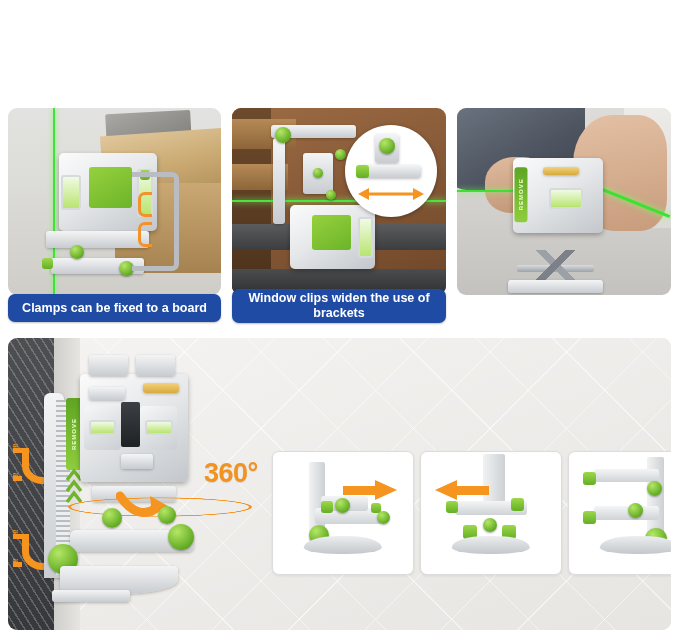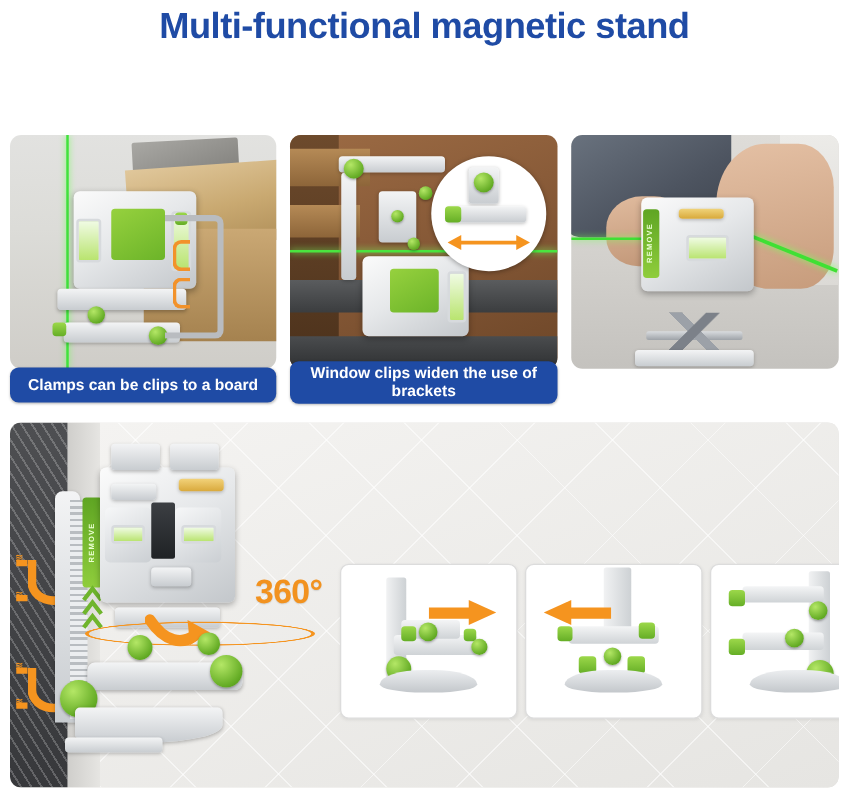--- a/index.html
+++ b/index.html
@@ -241,21 +241,20 @@
     background:linear-gradient(180deg,#f4f5f6,#cfd3d6);
     border-radius:3px;
   }
 </style>
 </head>
 <body>
 
 <div id="root">
 
   <div class="title">
-    <span>Multi-functional magnetic stand</span>
   </div>
 
   <div class="panel ph1" style="left:8px;top:108px;width:213px;height:187px;">
     <div class="laserline"></div>
     <div class="stone"></div>
     <div class="board"></div>
     <div class="board2"></div>
 
     <div class="dev" style="left:24%;top:24%;width:46%;height:42%;">
       <div class="shellA"></div>
@@ -268,21 +267,21 @@
     <div class="knob" style="left:29%;top:73%;width:14px;height:14px;"></div>
     <div class="knob" style="left:52%;top:82%;width:15px;height:15px;"></div>
     <div class="knobg" style="left:16%;top:80%;width:11px;height:11px;"></div>
     <div class="knobg" style="left:62%;top:33%;width:10px;height:10px;"></div>
 
     <div class="clamp"></div>
     <div class="clip" style="left:61%;top:45%;"></div>
     <div class="clip" style="left:61%;top:61%;"></div>
   </div>
   <div class="cap" style="left:8px;top:294px;width:213px;height:28px;">
-    <span>Clamps can be clips to a board</span>
+    <span>Clamps can be fixed to a board</span>
   </div>
 
   <div class="panel ph2" style="left:232px;top:108px;width:214px;height:187px;">
     <div class="ph2 beam" style="left:0;top:0;width:18%;height:100%;background:linear-gradient(180deg,#6d4a2c,#4b311b);"></div>
     <div class="wood" style="left:0;top:6%;width:30%;height:16%;"></div>
     <div class="wood" style="left:0;top:30%;width:26%;height:14%;"></div>
     <div class="beam" style="left:0;top:62%;width:100%;height:14%;"></div>
     <div class="beam" style="left:0;top:86%;width:100%;height:14%;background:linear-gradient(180deg,#4a4c4e,#2e3032);"></div>
     <div class="laserH"></div>
 

